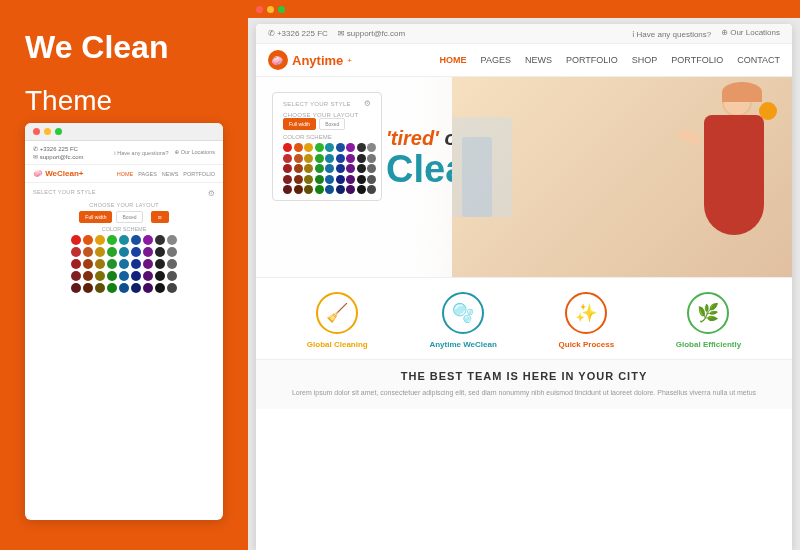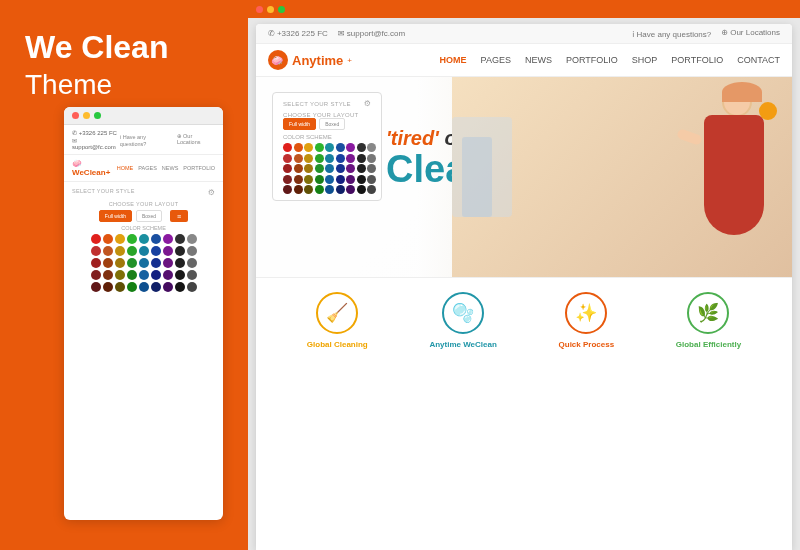--- a/index.html
+++ b/index.html
@@ -20,21 +20,21 @@
       flex-shrink: 0;
       display: flex;
       flex-direction: column;
       gap: 0;
     }
     .theme-title {
       font-size: 32px;
       font-weight: 900;
       color: #fff;
       line-height: 1.1;
-      margin-bottom: 4px;
+      margin-bottom: 20px;
     }
     .theme-subtitle {
       font-size: 28px;
       font-weight: 400;
       color: #fff;
       margin-bottom: 6px;
     }
     .theme-author {
       font-size: 13px;
       color: #fff;
@@ -42,21 +42,20 @@
       margin-bottom: 18px;
     }
 
     
     .mini-browser {
       background: #fff;
       border-radius: 6px;
       overflow: hidden;
       box-shadow: 0 2px 12px rgba(0,0,0,0.18);
       flex: 1;
-      margin-left: 39px;
     }
     .mini-browser-bar {
       background: #f0f0f0;
       padding: 5px 8px;
       display: flex;
       align-items: center;
       gap: 4px;
       border-bottom: 1px solid #ddd;
     }
     .mini-dot {
@@ -608,14 +607,18 @@
         <div class="feature-item">
           <div class="feature-icon-circle" style="border-color: rgb(232, 89, 12); color: rgb(232, 89, 12);">✨</div>
           <div class="feature-label" style="color: rgb(232, 89, 12);">Quick Process</div>
         </div>
         <div class="feature-item">
           <div class="feature-icon-circle" style="border-color: rgb(76, 175, 80); color: rgb(76, 175, 80);">🌿</div>
           <div class="feature-label" style="color: rgb(76, 175, 80);">Global Efficiently</div>
         </div>
       </div>
 
+    <div class="bottom-section">
+      <div class="bottom-title">THE BEST TEAM IS HERE IN YOUR CITY</div>
+      <div class="bottom-text">Lorem ipsum dolor sit amet, consectetuer adipiscing elit, sed diam nonummy nibh euismod tincidunt ut laoreet dolore. Phasellus viverra nulla ut metus</div>
+    </div>
   </div>
 </div>
 
 </body></html>

